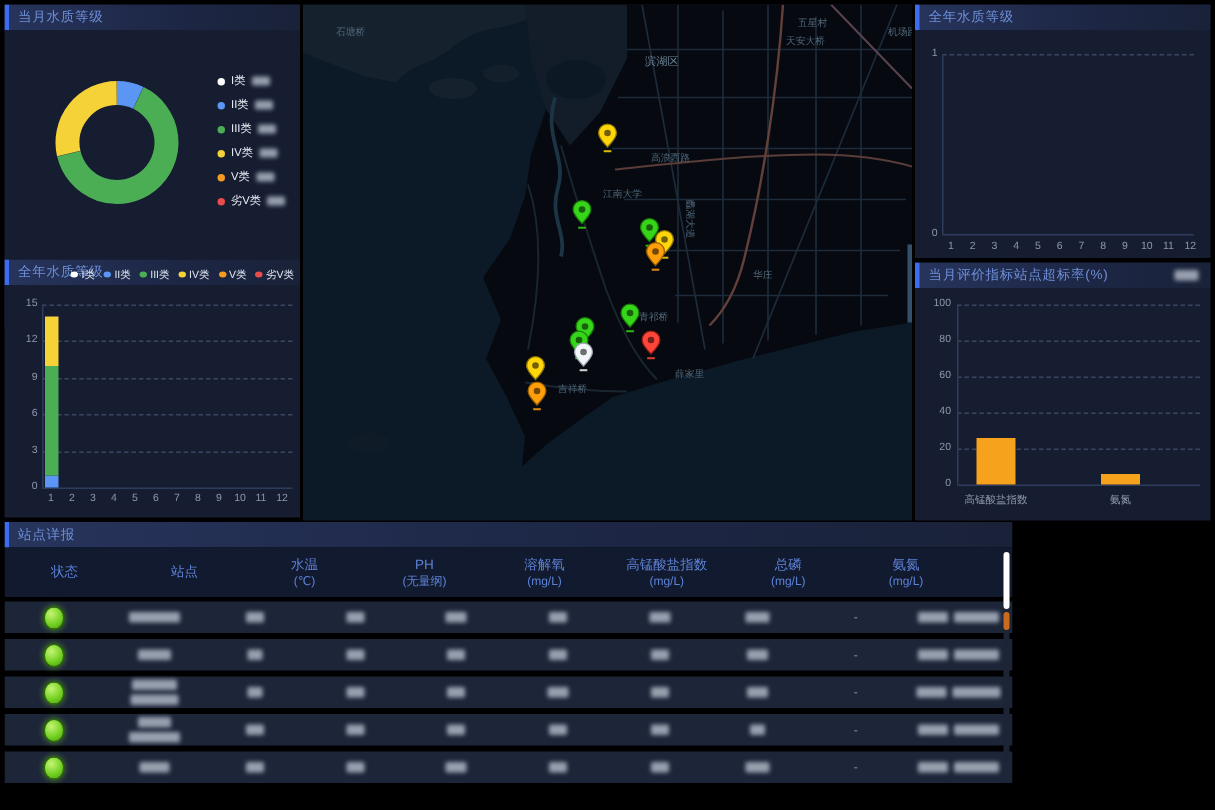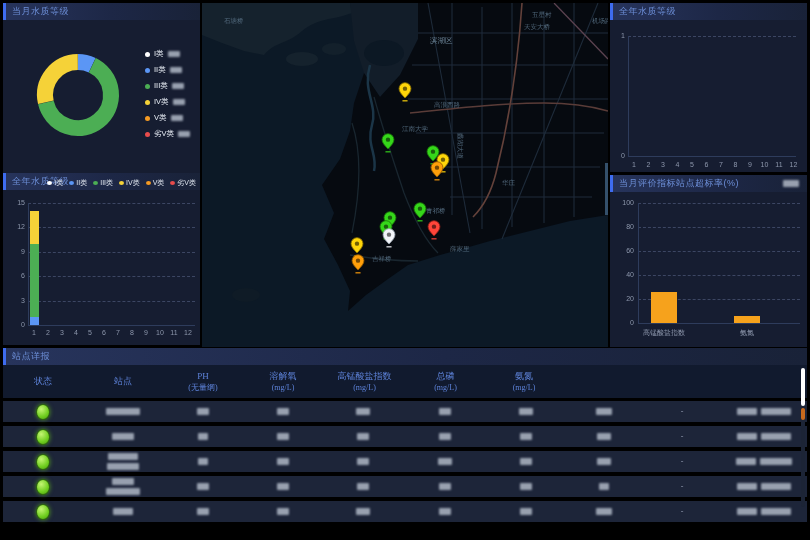--- a/index.html
+++ b/index.html
@@ -315,33 +315,37 @@
         <div class="tick" style="left: 4px; top: 24px; width: 20px; text-align: right;">100</div>
         <div class="axis-v" style="left: 28px; top: 28px; height: 120px;"></div>
         <div class="axis-h" style="left: 28px; width: 162px; top: 148px;"></div>
         <div class="bar" style="left: 41px; width: 26px; top: 116.8px; height: 31.2px; background: rgb(246, 162, 28);"></div>
         <div class="xlab" style="left: 54px; top: 153px;">高锰酸盐指数</div>
         <div class="bar" style="left: 124px; width: 26px; top: 140.8px; height: 7.2px; background: rgb(246, 162, 28);"></div>
         <div class="xlab" style="left: 137px; top: 153px;">氨氮</div>
       </div>
   </div>
 
-  <div class="panel" id="tablePanel" style="left:3px;top:348px;width:804px;height:177px;font-family:Liberation Serif, serif;">
+  <div class="panel" id="tablePanel" style="left:3px;top:348px;width:672px;height:177px;">
     <div class="p-head">
       <span class="p-accent"></span>
       <span class="p-title">站点详报</span>
     </div>
     <div class="t-headrow" id="tableHead">
         <div class="t-hcell" style="width: 80px;">
           <div>状态</div>
         </div>
         <div class="t-hcell" style="width: 80px;">
           <div>站点</div>
         </div>
         <div class="t-hcell" style="width: 80px;">
+          <div>水温</div>
+          <div class="t-hunit">(℃)</div>
+        </div>
+        <div class="t-hcell" style="width: 80px;">
           <div>PH</div>
           <div class="t-hunit">(无量纲)</div>
         </div>
         <div class="t-hcell" style="width: 80px;">
           <div>溶解氧</div>
           <div class="t-hunit">(mg/L)</div>
         </div>
         <div class="t-hcell" style="width: 83px;">
           <div>高锰酸盐指数</div>
           <div class="t-hunit">(mg/L)</div>

